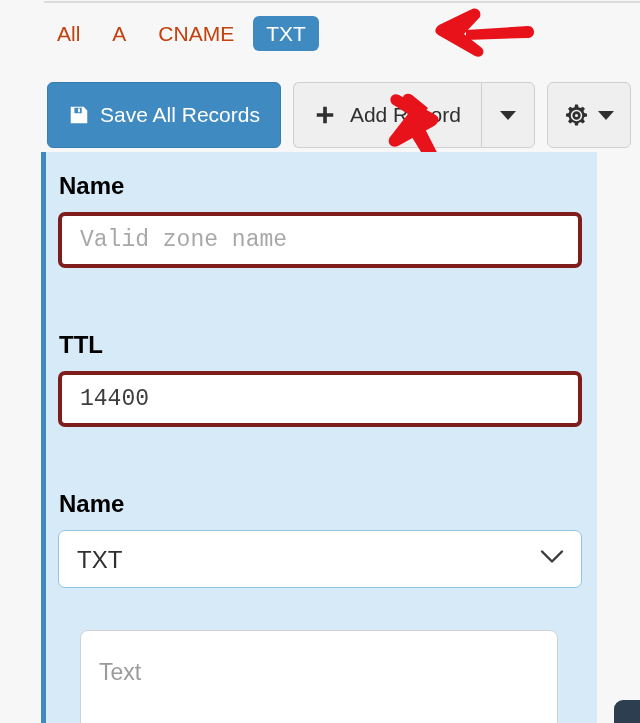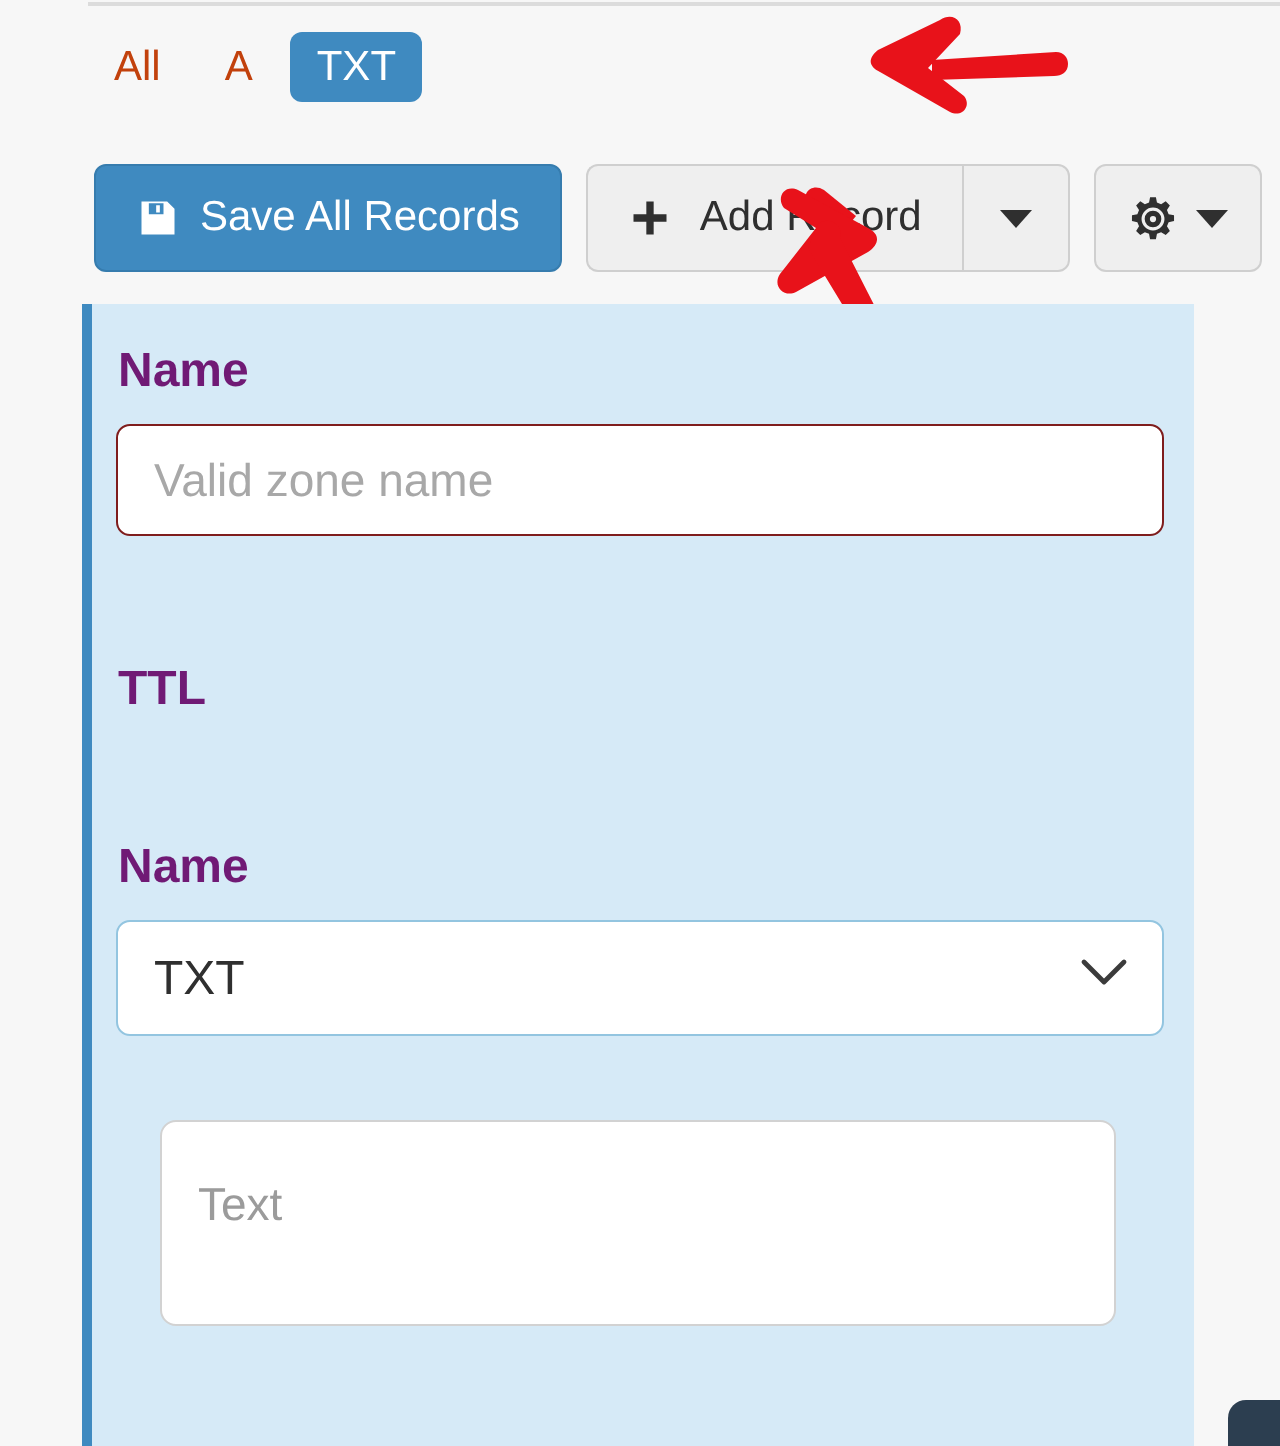--- a/index.html
+++ b/index.html
@@ -60,21 +60,21 @@
   
   .toolbar {
     position: absolute;
     left: 47px;
     top: 82px;
     display: flex;
     align-items: center;
   }
   .btn {
     box-sizing: border-box;
-    height: 54px;
+    height: 66px;
     display: flex;
     align-items: center;
     justify-content: flex-start;
     border-radius: 6px;
     font-size: 21px;
     cursor: pointer;
     user-select: none;
   }
   .btn-primary {
     background: #3f8ac0;
@@ -121,36 +121,36 @@
     height: 571px;
     background: #d6eaf7;
     border-left: 5px solid #3f8ac0;
     box-sizing: border-box;
   }
   .panel-inner { padding: 22px 15px 0 12px; }
 
   .field-label {
     font-size: 24px;
     font-weight: bold;
-    color: #701a75;
+    color: #000000;
     margin: 0 0 14px 1px;
     line-height: 1;
   }
   .field-label.spaced { margin-top: 65px; }
 
   .text-input {
     box-sizing: border-box;
     display: block;
     width: 100%;
     height: 56px;
     background: #ffffff;
-    border: 1px solid #7f1d1d;
+    border: 4px solid #7f1d1d;
     border-radius: 7px;
     font-size: 23px;
-    font-family: Liberation Sans, sans-serif;
+    font-family: Liberation Mono, monospace;
     color: #3d3d3d;
     padding: 0 18px;
     outline: none;
   }
   .text-input::placeholder { color: #a8a8a8; }
 
   .select-wrap { position: relative; }
   .select-input {
     box-sizing: border-box;
     display: block;
@@ -206,20 +206,21 @@
   }
 </style>
 </head>
 <body>
 
 <div class="top-divider"></div>
 
 <div class="tabs">
   <div class="tab">All</div>
   <div class="tab">A</div>
+  <div class="tab">CNAME</div>
   <div class="tab active">TXT</div>
 </div>
 
 <div class="arrow arrow-left-tabs">
   <svg width="112" height="56" viewBox="0 0 112 56">
     <path d="M104 22 C108 22 110 25 110 28 C110 32 107 34 103 34 L42 36 L42 26 Z" fill="#e8121a"></path>
     <path d="M46 6 C52 2 58 6 56 13 L40 30 L58 44 C62 49 57 55 51 52 L16 32
              C10 29 10 25 15 21 Z" fill="#e8121a"></path>
   </svg>
 </div>
@@ -272,20 +273,21 @@
   </svg>
 </div>
 
 <div class="panel">
   <div class="panel-inner">
 
     <div class="field-label">Name</div>
     <input class="text-input" type="text" placeholder="Valid zone name" style="">
 
     <div class="field-label spaced">TTL</div>
+    <input class="text-input" type="text" value="14400" style="">
 
     <div class="field-label spaced">Name</div>
     <div class="select-wrap">
       <select class="select-input">
         <option>TXT</option>
       </select>
       <span class="select-chevron">
         <svg width="24" height="15" viewBox="0 0 24 15">
           <path d="M2 2 L12 12 L22 2" stroke="#3b3b3b" stroke-width="2.4" fill="none" stroke-linecap="round" stroke-linejoin="round"></path>
         </svg>

